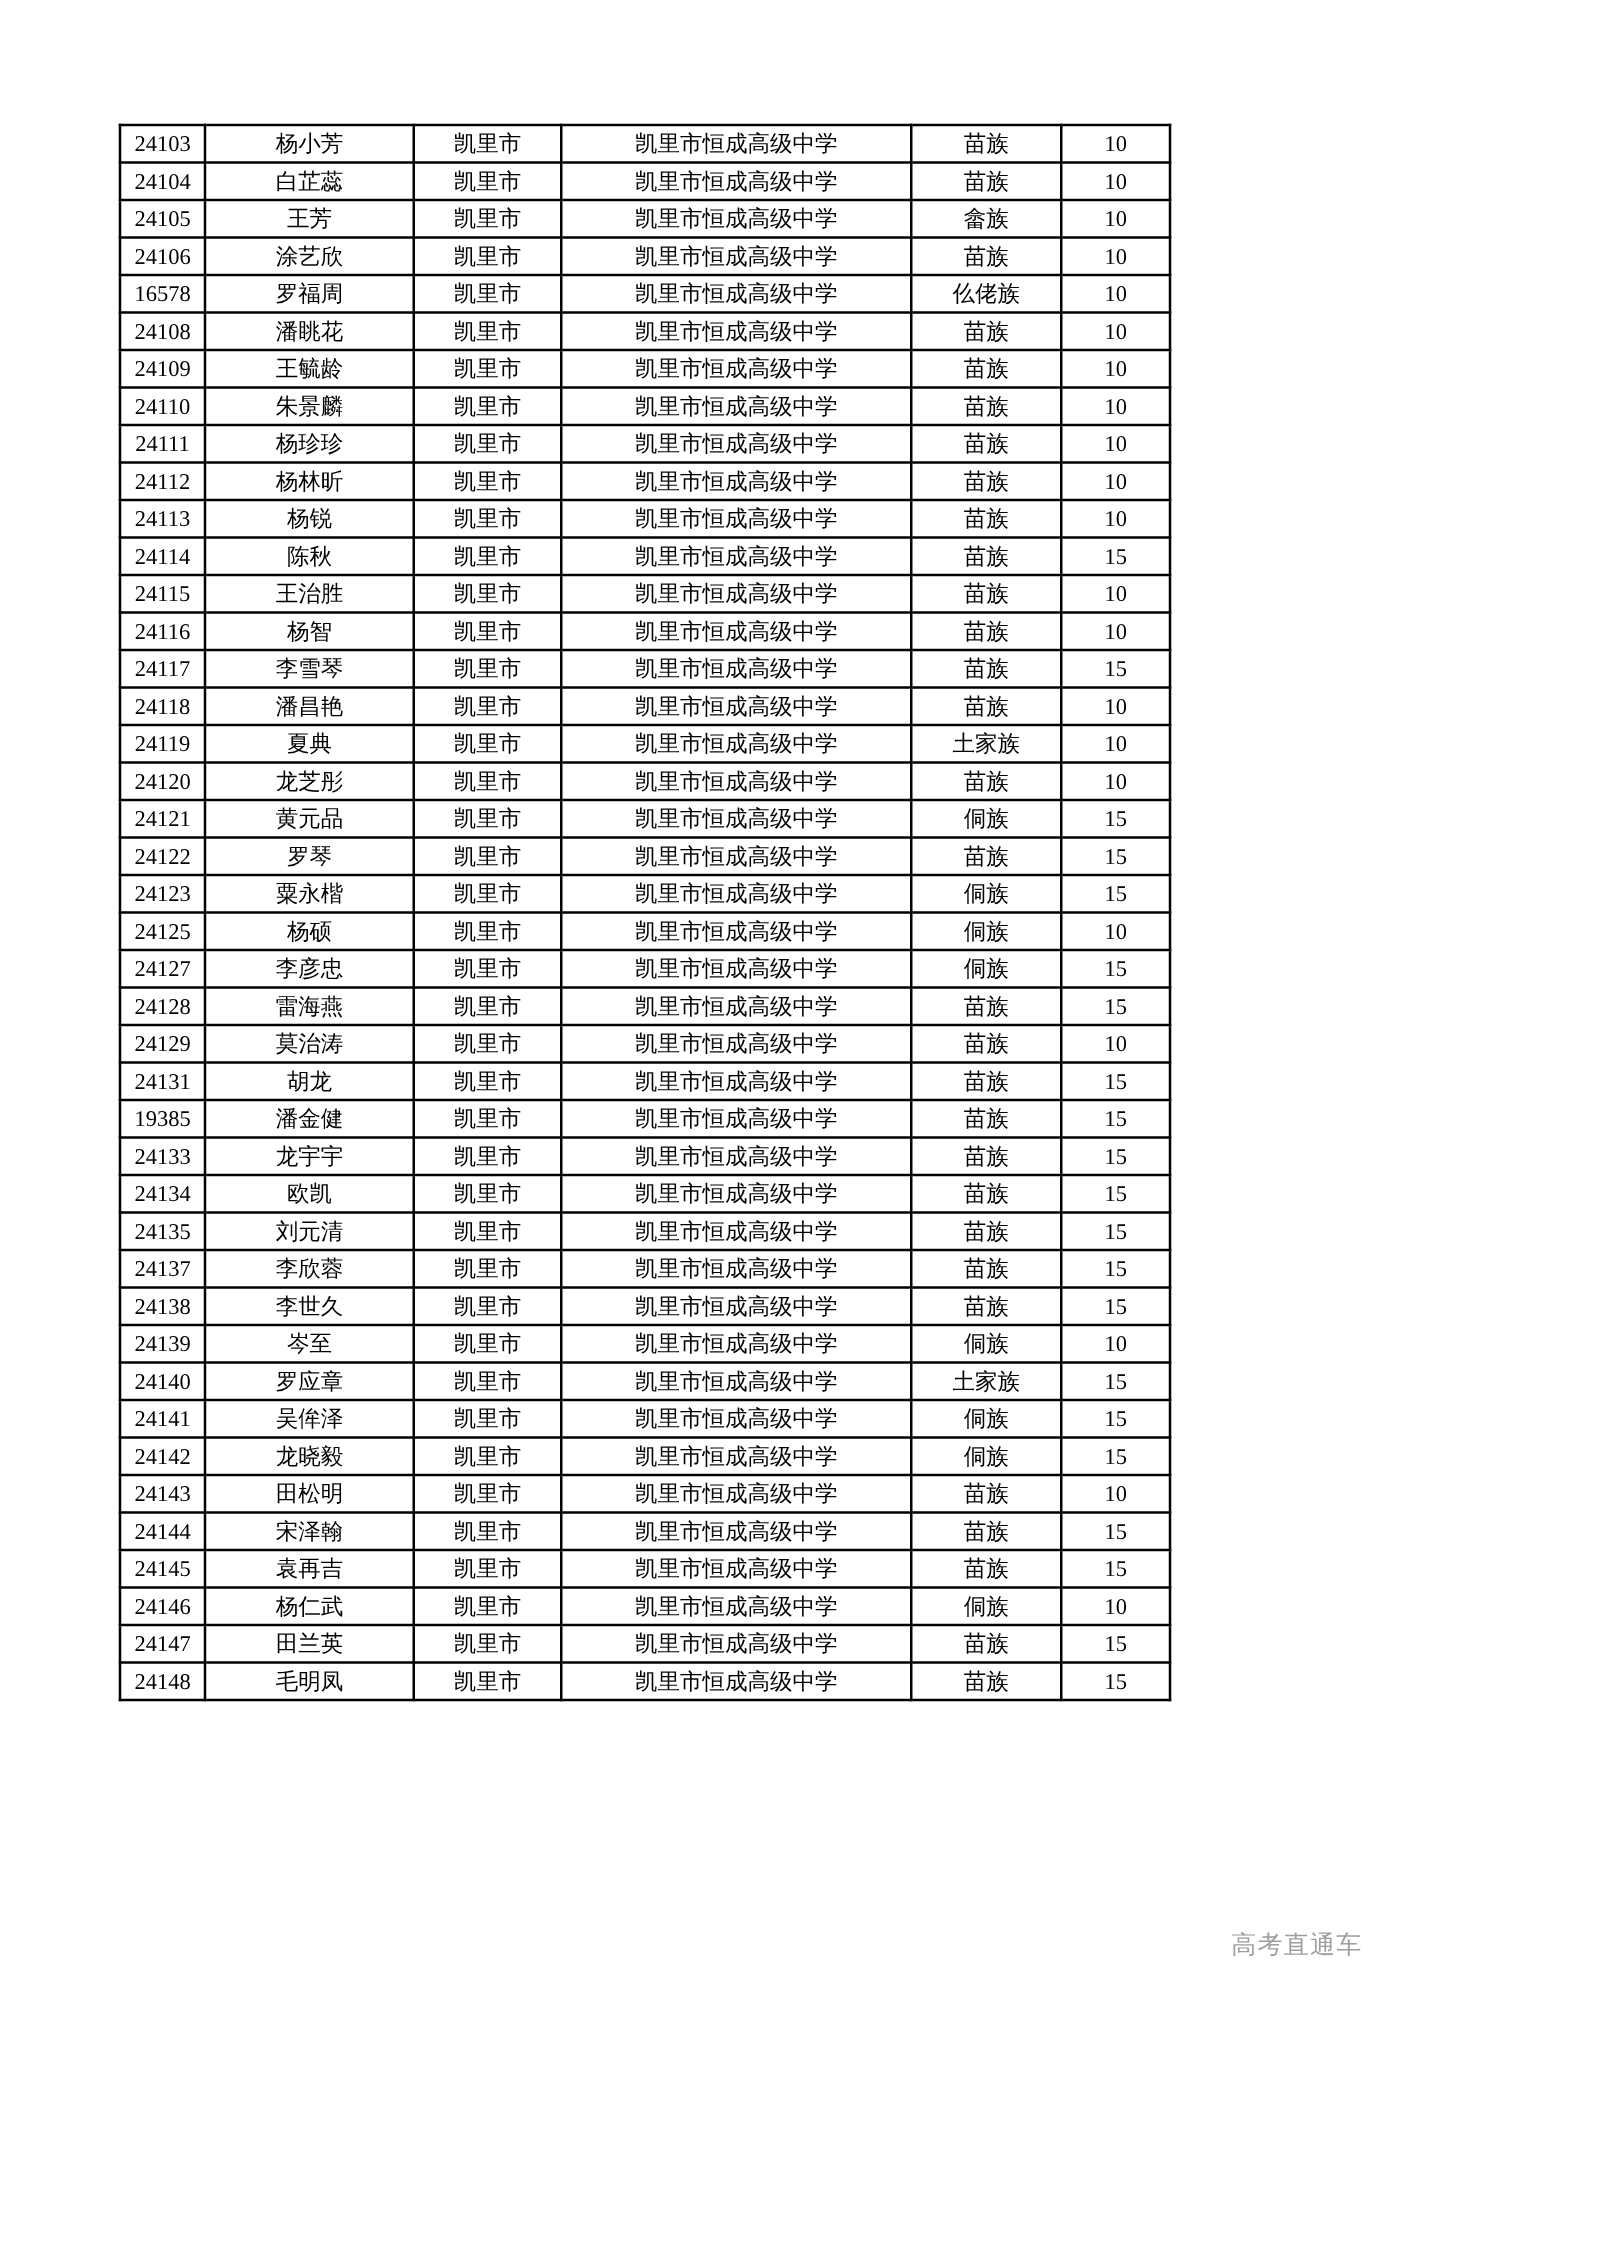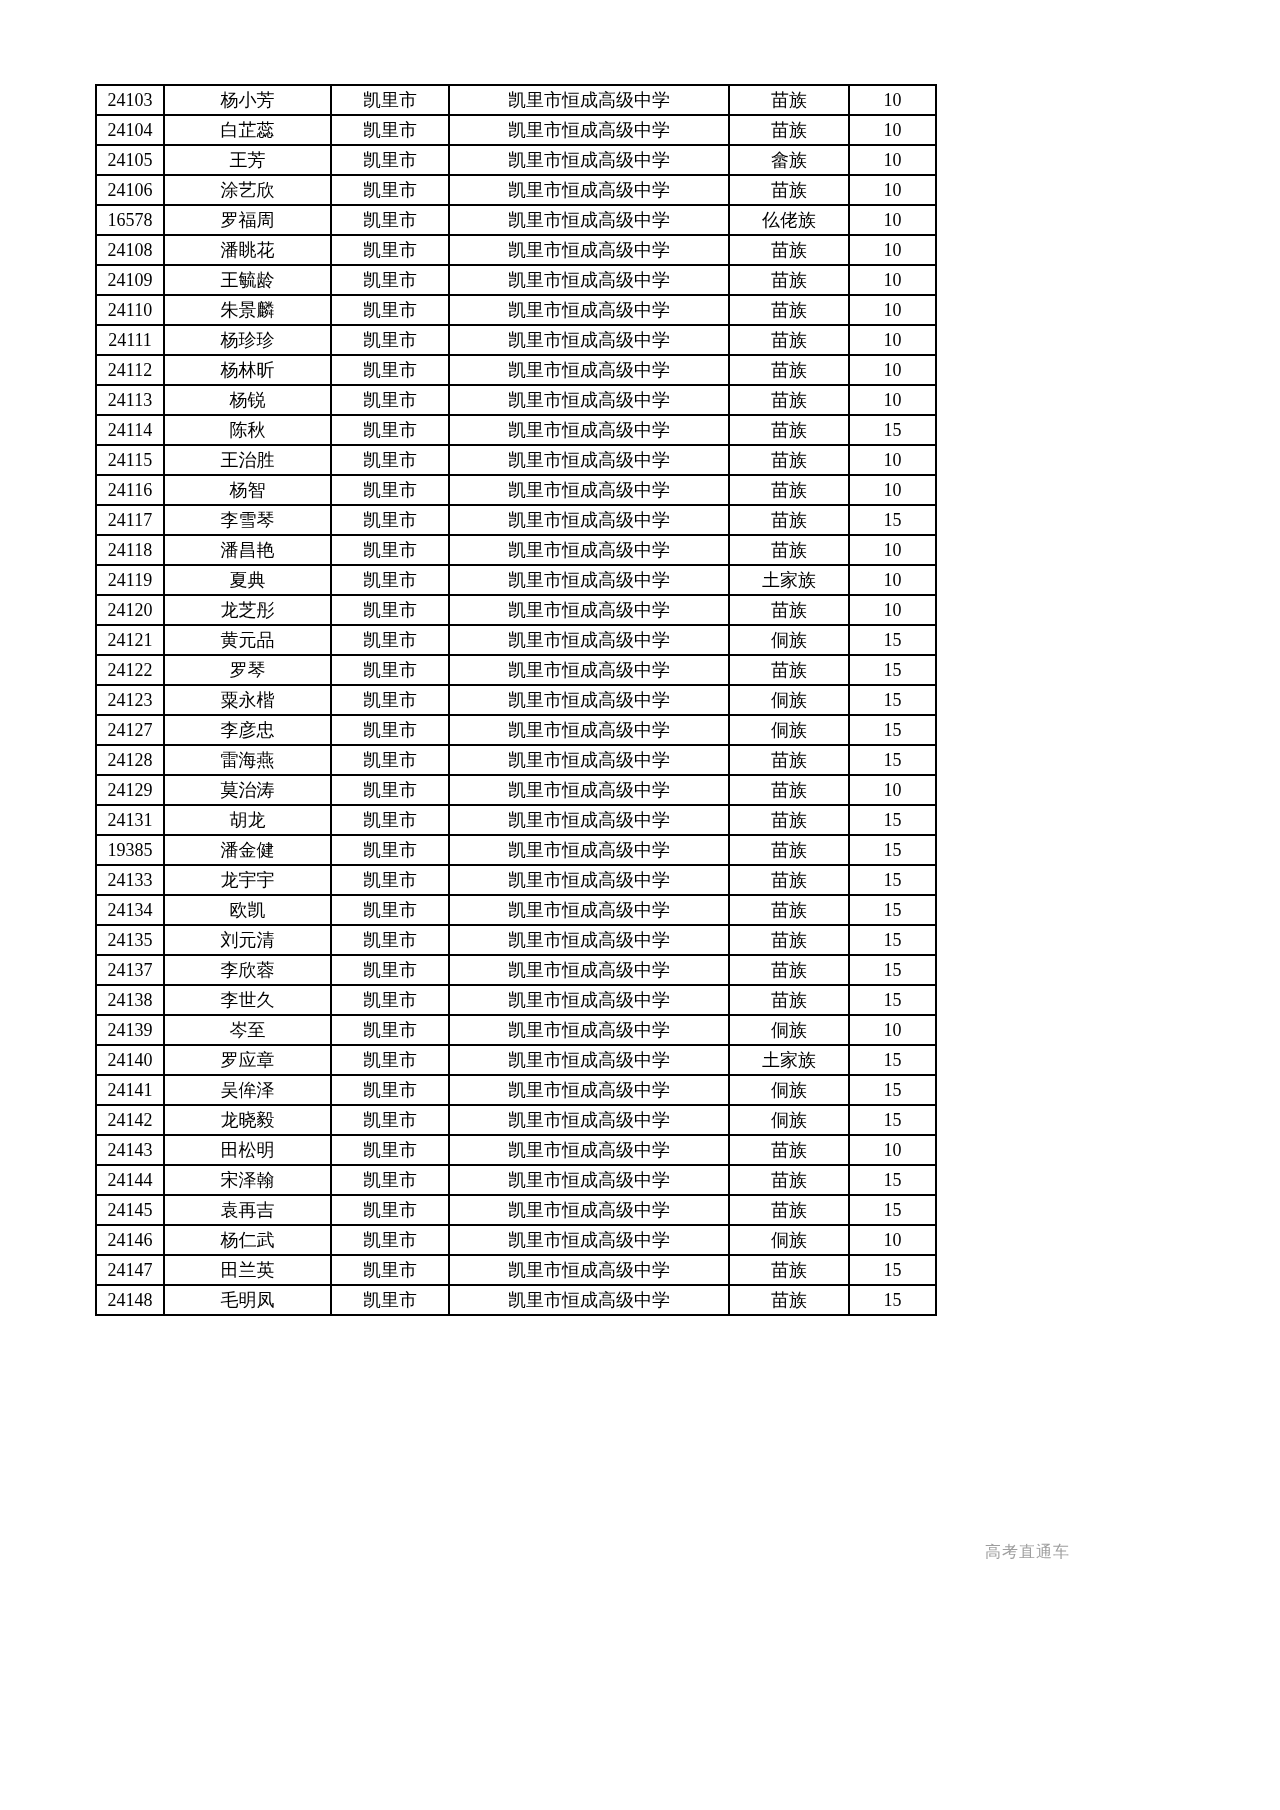--- a/index.html
+++ b/index.html
@@ -11,21 +11,21 @@
   .page {
     position: relative;
     width: 1280px;
     height: 1810px;
     background: #ffffff;
     overflow: hidden;
   }
   table.roster {
     position: absolute;
     left: 95px;
-    top: 84px;
+    top: 99px;
     border-collapse: collapse;
     table-layout: fixed;
     width: 840px;
   }
   table.roster td {
     border: 2px solid #000000;
     text-align: center;
     vertical-align: middle;
     font-size: 18px;
     color: #000000;
@@ -39,21 +39,21 @@
   col.c-name      { width: 167px; }
   col.c-city      { width: 118px; }
   col.c-school    { width: 280px; }
   col.c-ethnicity { width: 120px; }
   col.c-points    { width: 87px;  }
   .watermark {
     position: absolute;
     left: 985px;
     top: 1542px;
     color: #9e9e9e;
-    font-size: 16px;
+    font-size: 20px;
     font-family: "Liberation Sans", "DejaVu Sans", sans-serif;
     letter-spacing: 1px;
   }
 </style>
 </head>
 <body>
 
 <div class="page">
 
   <table class="roster">
@@ -228,20 +228,28 @@
         </tr>
         <tr>
           <td>24123</td>
           <td>粟永楷</td>
           <td>凯里市</td>
           <td>凯里市恒成高级中学</td>
           <td>侗族</td>
           <td>15</td>
         </tr>
         <tr>
+          <td>24125</td>
+          <td>杨硕</td>
+          <td>凯里市</td>
+          <td>凯里市恒成高级中学</td>
+          <td>侗族</td>
+          <td>10</td>
+        </tr>
+        <tr>
           <td>24127</td>
           <td>李彦忠</td>
           <td>凯里市</td>
           <td>凯里市恒成高级中学</td>
           <td>侗族</td>
           <td>15</td>
         </tr>
         <tr>
           <td>24128</td>
           <td>雷海燕</td>

